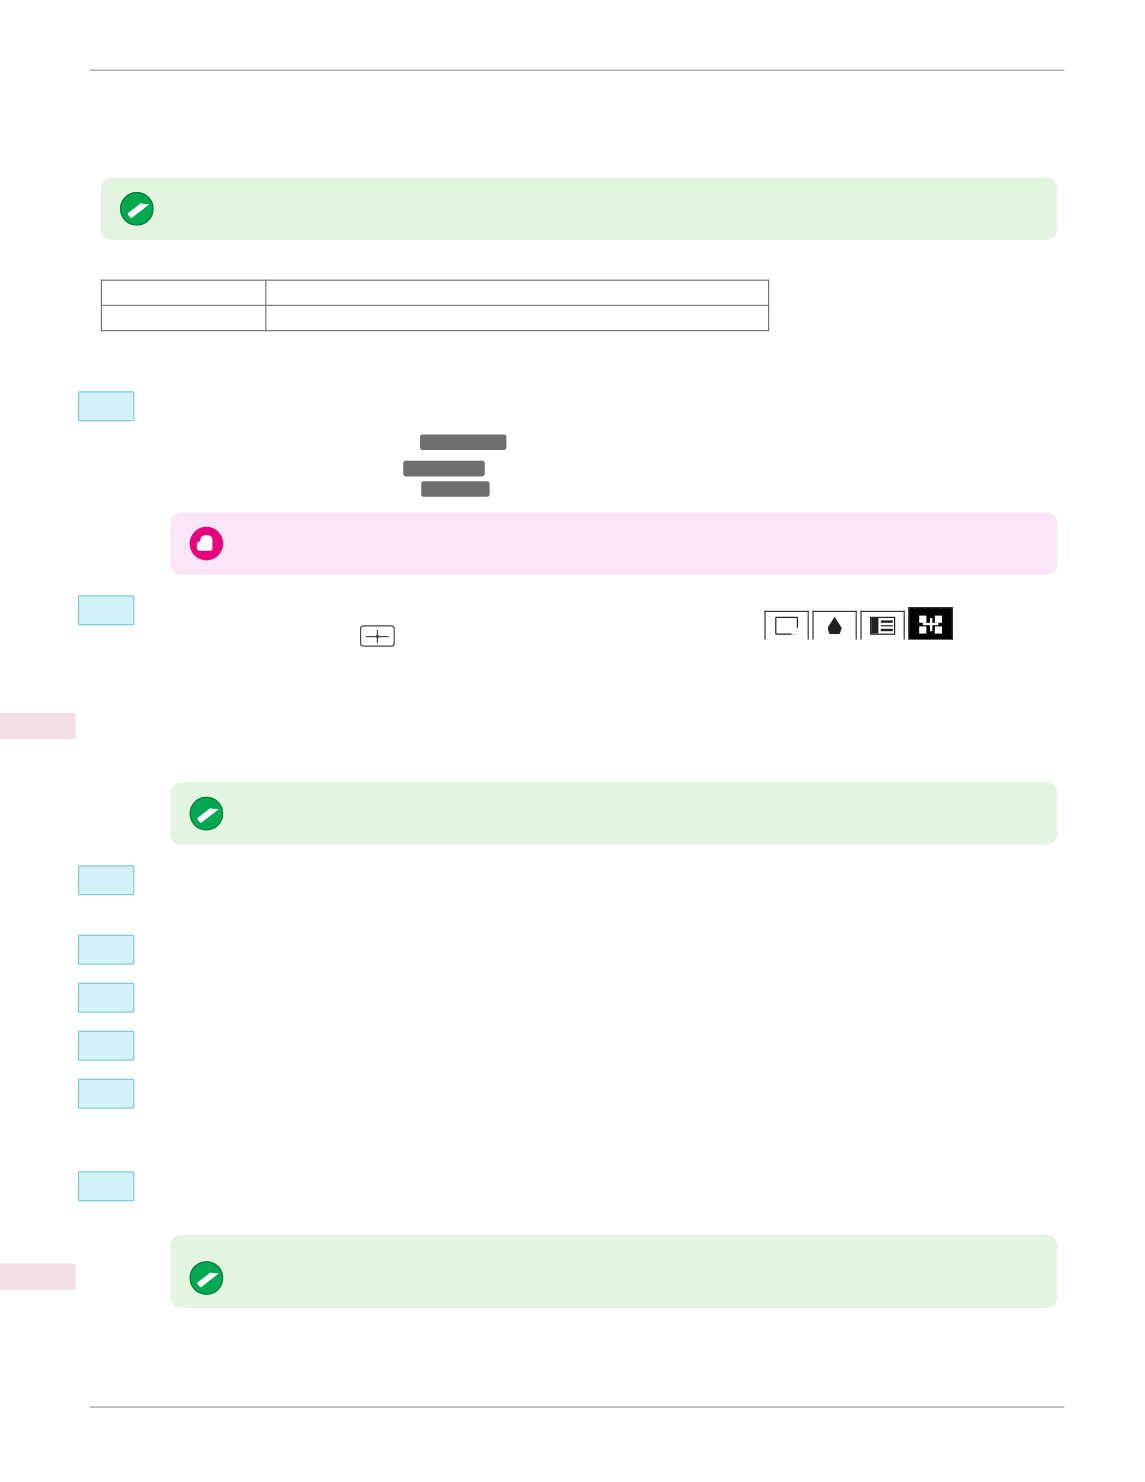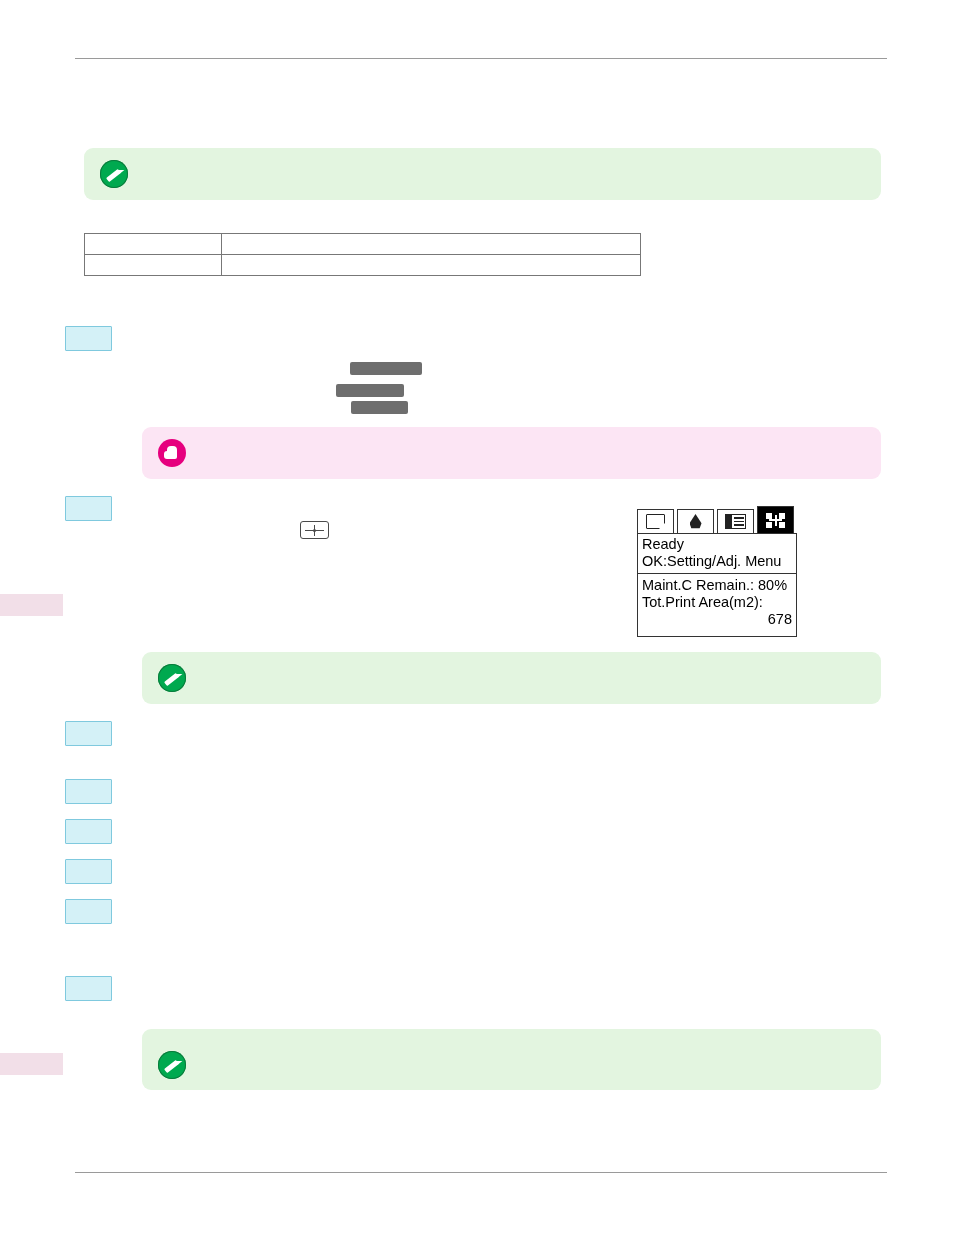--- a/index.html
+++ b/index.html
@@ -364,28 +364,20 @@
       <span class="g-set">
         <i class="sq1"></i>
           <i class="sq2"></i>
           <i class="sq3"></i>
           <i class="sq4"></i>
         <i class="hbar"></i>
           <i class="vbar"></i>
       </span>
     </div>
   </div>
-  <div class="lcd-screen">
-    <div>Ready</div>
-    <div>OK:Setting/Adj. Menu</div>
-    <div class="lcd-div"></div>
-    <div>Maint.C Remain.: 80%</div>
-    <div>Tot.Print Area(m2):</div>
-    <div class="lcd-right">678</div>
-  </div>
 </div>
 
 <div class="callout note" style="left:142px; top:652px; width:739px; height:52px;">
   <div class="callout-icon">
     <div class="icon-note"></div>
   </div>
   <div style="position:absolute; left:60px; top:16px; font-size:13px;"></div>
 </div>
 
 <div class="callout note" style="left:142px; top:1029px; width:739px; height:61px;">

